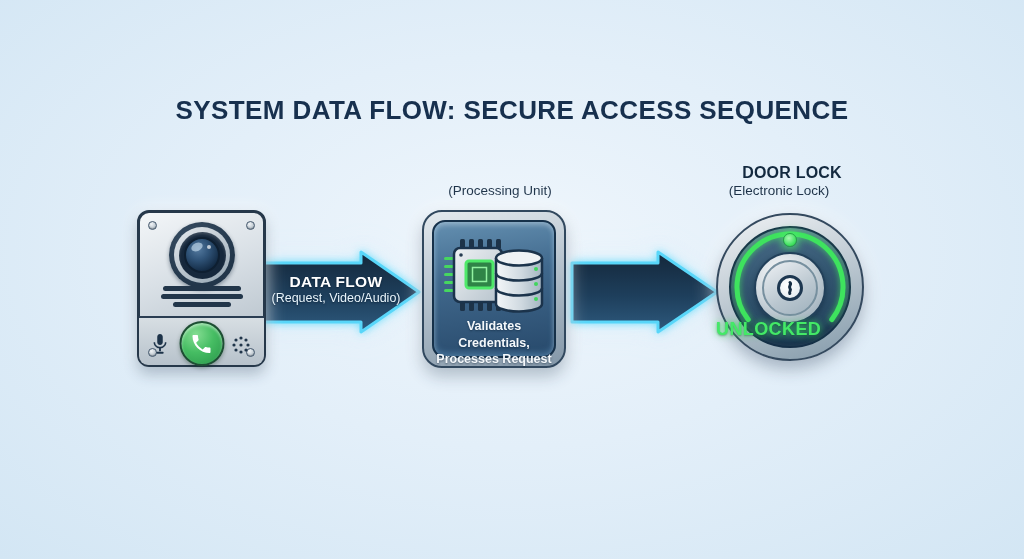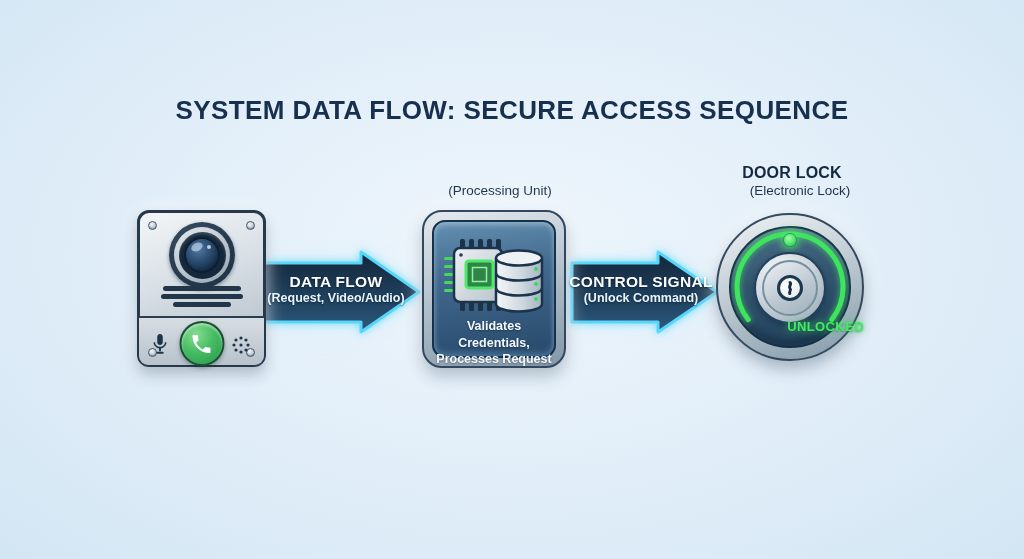--- a/index.html
+++ b/index.html
@@ -25,21 +25,21 @@
   
   svg.arrows {
     position:absolute; left:0; top:0;
     filter: drop-shadow(0 0 4px rgba(105,220,250,.95)) drop-shadow(0 0 12px rgba(210,240,255,.55));
   }
   svg.arrows path { fill:url(#ag); stroke:#58d6f9; stroke-width:3; stroke-linejoin:round; }
   .arrow-caption {
     position:absolute; transform:translateX(-50%); text-align:center; white-space:nowrap; color:#ffffff;
   }
   .arrow-caption .main { font-size:15.5px; font-weight:bold; line-height:18px; letter-spacing:0.3px; text-shadow:0 1px 2px rgba(0,20,40,.65); }
-  .arrow-caption .sub  { font-size:12.5px; line-height:15px; color:#e9f5fc; text-shadow:0 1px 2px rgba(0,20,40,.6);font-weight:bold; }
+  .arrow-caption .sub  { font-size:12.5px; line-height:15px; color:#e9f5fc; text-shadow:0 1px 2px rgba(0,20,40,.6); }
   
   .intercom {
     position:absolute; left:137px; top:210px; width:129px; height:157px; border-radius:12px;
     border:3px solid #26384a;
     background:linear-gradient(160deg,#f3f6f8 0%,#d9e0e6 40%,#aebac4 100%);
     box-shadow:0 7px 14px rgba(25,55,85,.3), 0 0 18px rgba(255,255,255,.8);
   }
   .intercom > * { position:absolute; }
   .ic-bottom {
     left:-1px; right:-1px; bottom:-1px; height:49px;
@@ -120,22 +120,22 @@
   .lock-core-mid {
     left:6px; top:6px; width:56px; height:56px; border-radius:50%; border:2px solid #77909f;
     background:linear-gradient(150deg,#eef1f4 0%,#b9c6cf 60%,#9fb1bd 100%);
   }
   .lock-keyhole {
     left:13px; top:13px; width:26px; height:26px; border-radius:50%; border:3px solid #1d3750;
     background:radial-gradient(circle at 40% 35%, #ffffff, #dfe7ec);
     display:flex; align-items:center; justify-content:center;
   }
   .lock-status {
-    left:0; right:0; top:106px; text-align:right; white-space:nowrap;
-    font-size:13px; font-weight:bold; letter-spacing:0.4px; color:#43e967;
+    left:0; right:0; top:106px; text-align:left; white-space:nowrap;
+    font-size:18px; font-weight:bold; letter-spacing:0.4px; color:#43e967;
     text-shadow:0 0 7px rgba(60,225,95,.95), 0 1px 2px rgba(0,40,20,.4);
   }
 </style>
 </head>
 <body>
 
 <div class="stage">
 
   <svg class="arrows" width="1024" height="559" viewBox="0 0 1024 559">
     <defs>
@@ -146,21 +146,21 @@
       </linearGradient>
     </defs>
     <path d="M260 263 H361 V252 L419 292 L361 332 V322 H260 Z"></path>
     <path d="M572 263 H658 V252 L717 292 L658 332 V322 H572 Z"></path>
   </svg>
 
   <div class="title">SYSTEM DATA FLOW: SECURE ACCESS SEQUENCE</div>
 
   <div class="node-sublabel" style="left:500px; top:183px;">(Processing Unit)</div>
   <div class="node-label" style="left:792px; top:164px;">DOOR LOCK</div>
-  <div class="node-sublabel" style="left:800px; top:183px;">(Electronic Lock)</div>
+  <div class="node-sublabel" style="left:779px; top:183px;">(Electronic Lock)</div>
 
   <div class="intercom">
     <div class="screw s-tl"></div>
     <div class="screw s-tr"></div>
     <div class="screw s-bl"></div>
     <div class="screw s-br"></div>
     <div class="camera">
       <div class="cam-ring">
         <div class="cam-dark">
           <div class="cam-lens">
@@ -275,18 +275,14 @@
         </div>
       </div>
     </div>
     <div class="lock-status">UNLOCKED</div>
   </div>
 
   <div class="arrow-caption" style="left:336px; top:273px;">
     <div class="main">DATA FLOW</div>
     <div class="sub">(Request, Video/Audio)</div>
   </div>
-  <div class="arrow-caption" style="left:641px; top:273px;">
-    <div class="main">CONTROL SIGNAL</div>
-    <div class="sub">(Unlock Command)</div>
-  </div>
 
 </div>
 
 </body></html>

